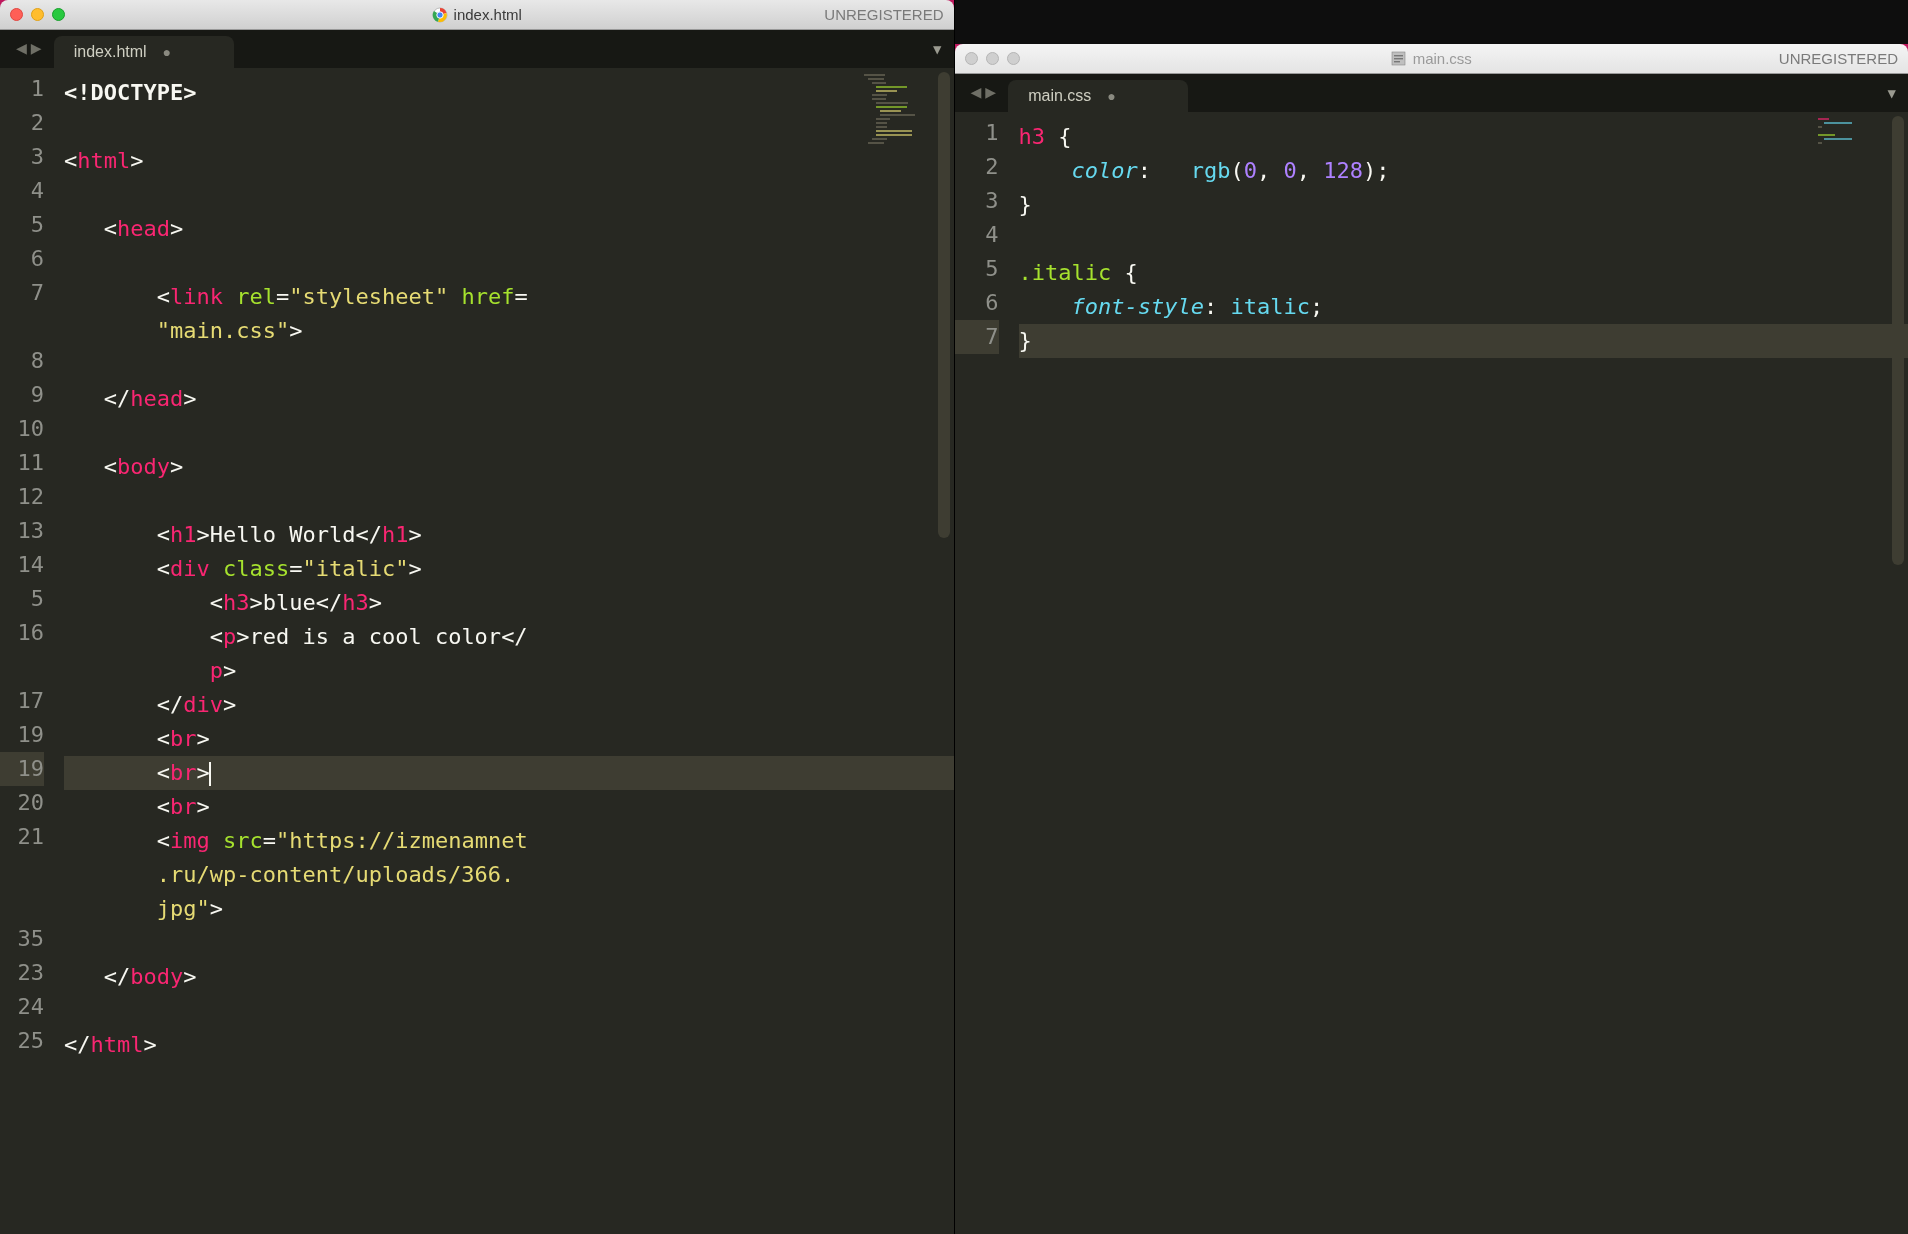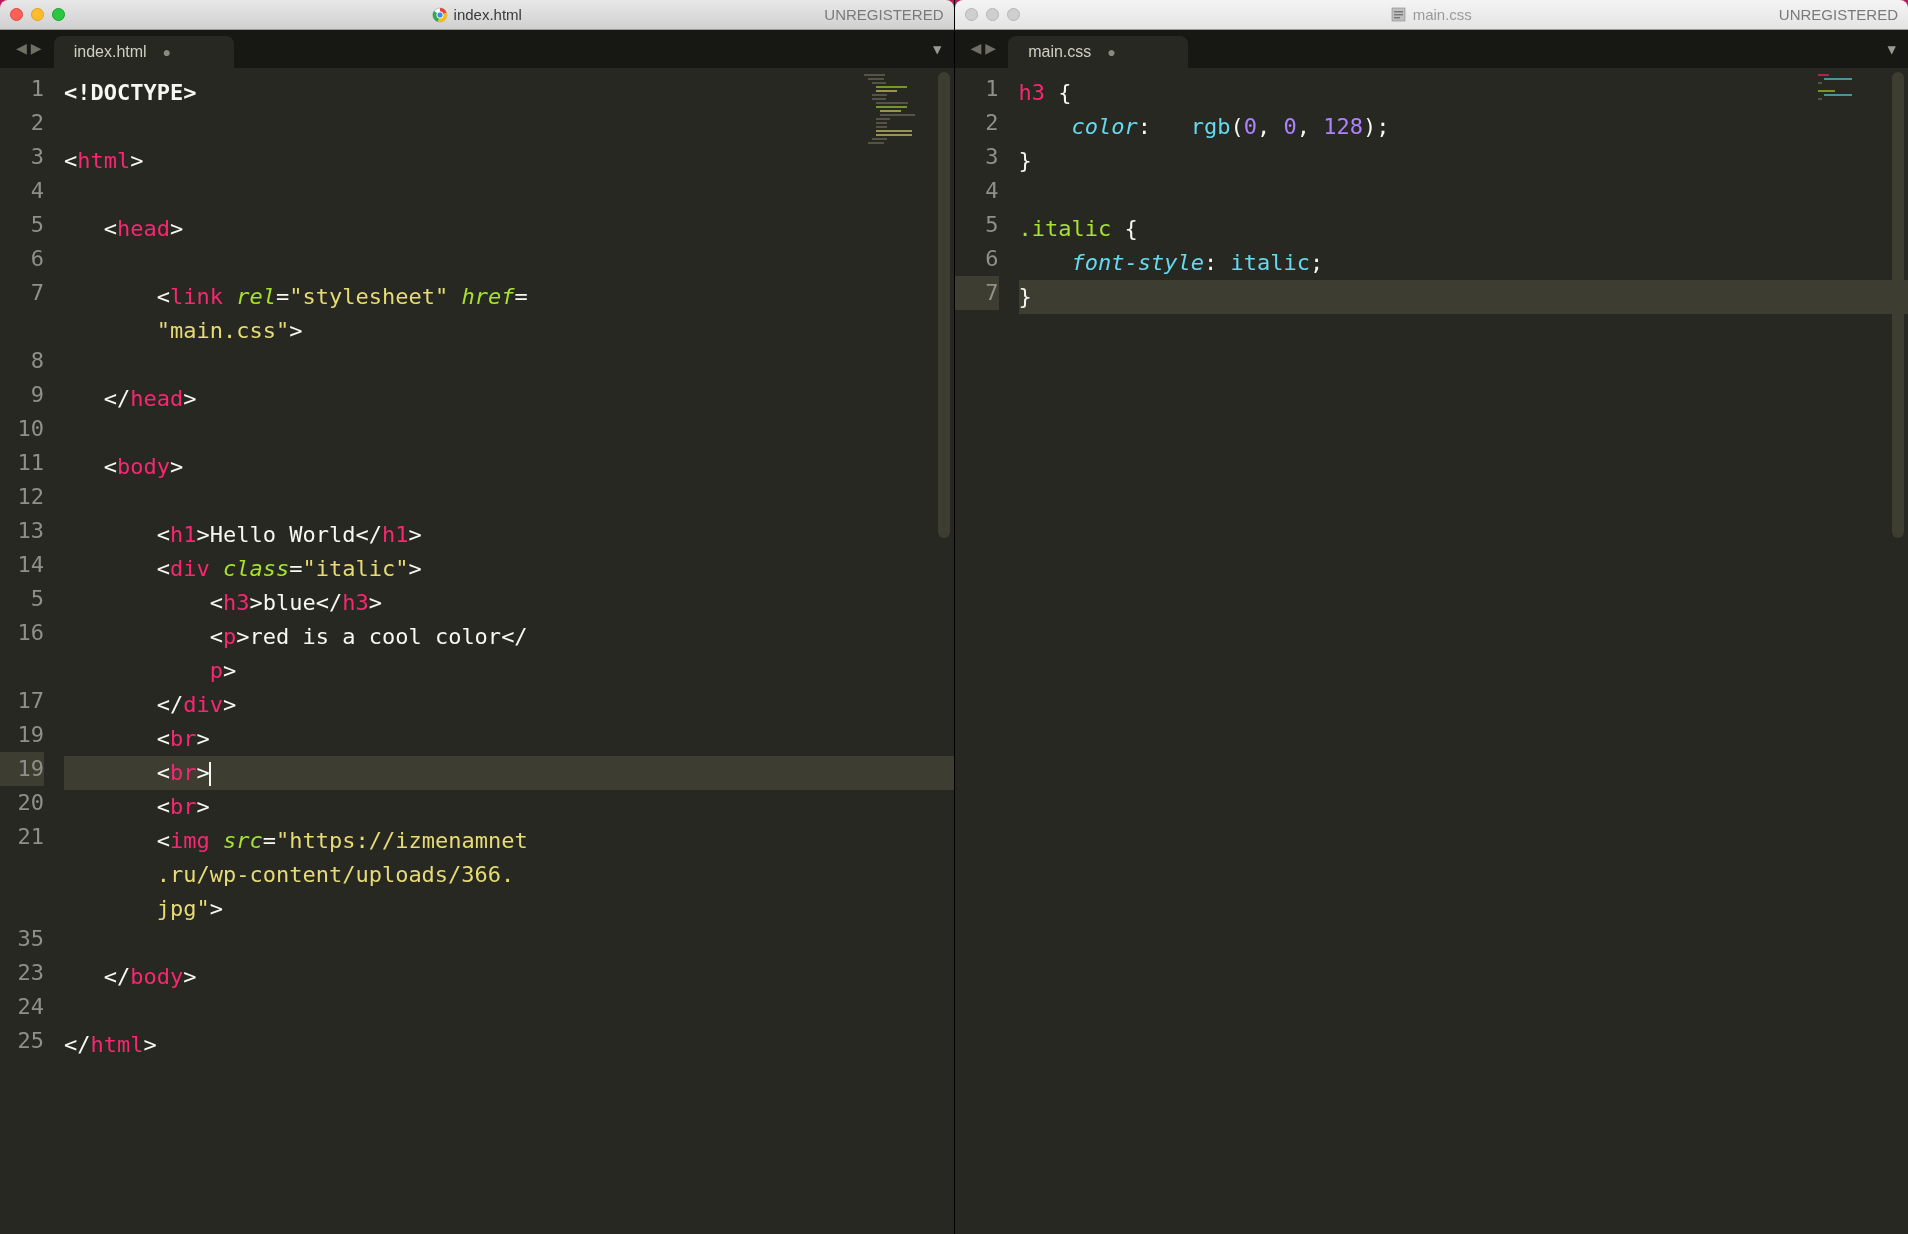--- a/index.html
+++ b/index.html
@@ -15,21 +15,21 @@
     height: 100%;
   }
   .pane {
     flex: 1;
     display: flex;
     flex-direction: column;
     background: #be185d;
     min-width: 0;
     border-right: 1px solid #000;
   }
-  .pane:last-child { border-right: none; }
+  .pane:last-child { border-right: none; margin-top: 44px; }
 
   
   .titlebar {
     height: 30px;
     background: linear-gradient(#e8e8e8, #d0d0d0);
     display: flex;
     align-items: center;
     padding: 0 10px;
     position: relative;
     border-top-left-radius: 8px;
@@ -134,21 +134,21 @@
     padding-left: 6px;
     white-space: pre;
   }
   .code .line { height: 34px; }
   .code .line.active { background: #3e3d32; }
 
   
   .punct   { color: #f8f8f2; }
   .tag     { color: #f92672; }
   .doctype { color: #f8f8f2; font-weight: bold; }
-  .attr    { color: #a6e22e; font-style: italic; }
+  .attr    { color: #a6e22e; }
   .str     { color: #e6db74; }
   .selector{ color: #f92672; }
   .classsel{ color: #a6e22e; }
   .prop    { color: #66d9ef; font-style: italic; }
   .func    { color: #66d9ef; }
   .num     { color: #ae81ff; }
   .value   { color: #66d9ef; }
 
   .cursor {
     display:inline-block;

